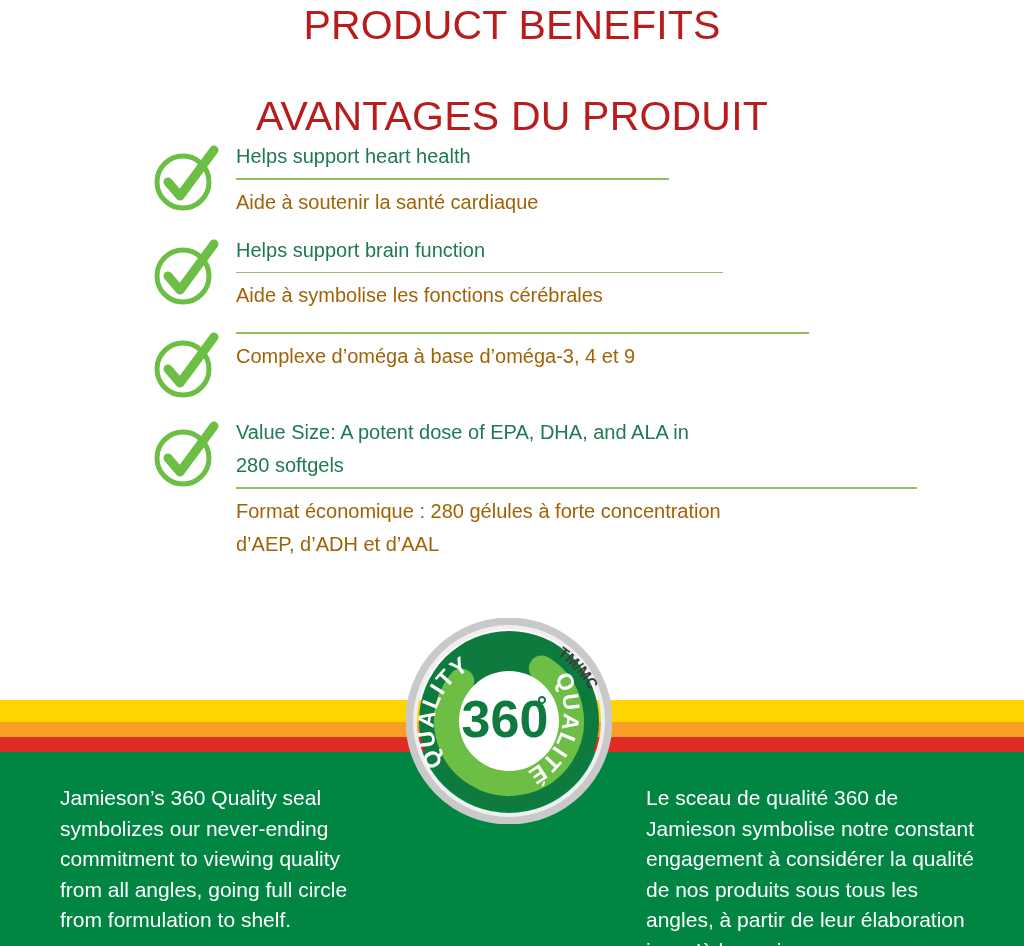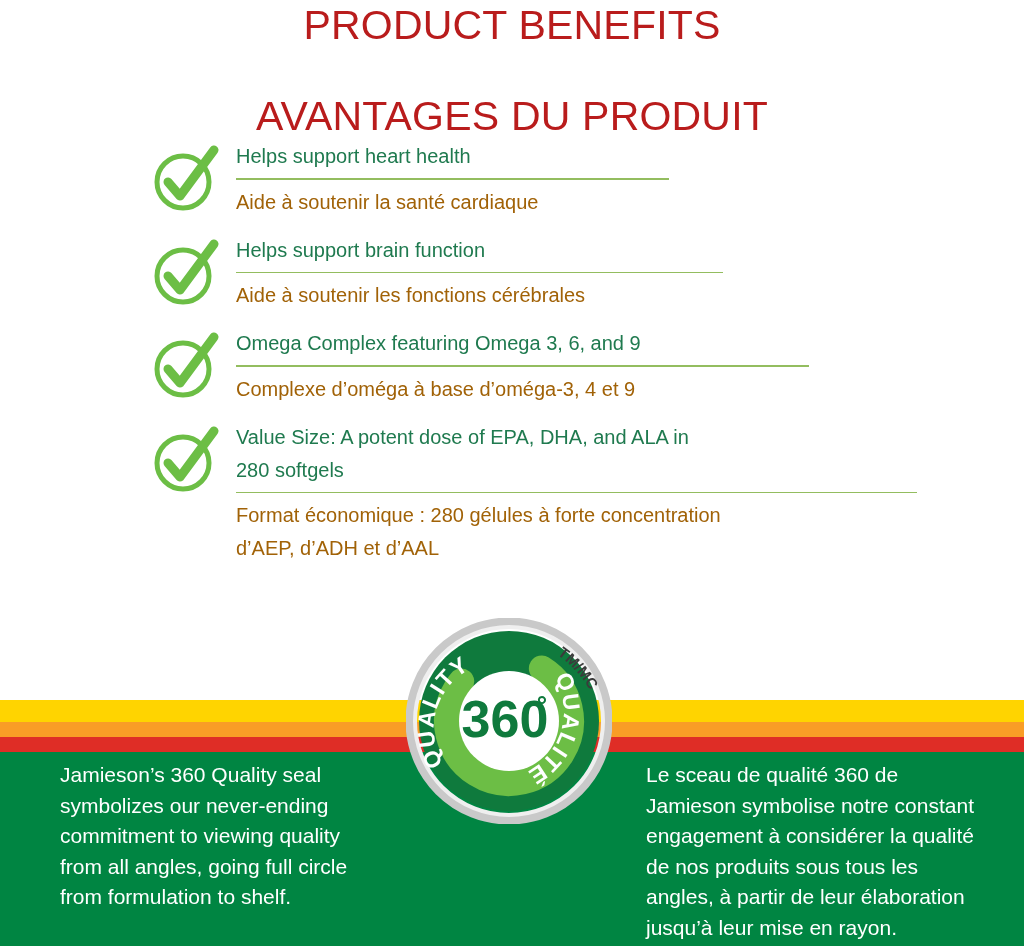--- a/index.html
+++ b/index.html
@@ -102,20 +102,21 @@
   }
   .seal svg { display: block; }
 
   
   .footer-col {
     position: absolute;
     color: #ffffff;
     font-size: 21px;
     line-height: 30.5px;
     white-space: pre-line;
+    margin-top: 23px;
   }
   .footer-en { left: 60px;  top: 760px; width: 350px; }
   .footer-fr { left: 646px; top: 760px; width: 360px; }
 </style>
 </head>
 <body>
 
 <div id="page">
 
   <div class="heading">
@@ -142,33 +143,32 @@
     <div class="benefit-row">
       <div class="check-wrap">
         <svg class="check-icon" width="70" height="70" viewBox="0 0 70 70">
           <circle cx="33" cy="38" r="26" fill="none" stroke="#6cbe45" stroke-width="5"></circle>
           <path d="M18 38 L30 52 L64 6" fill="none" stroke="#6cbe45" stroke-width="9" stroke-linecap="round" stroke-linejoin="round"></path>
         </svg>
       </div>
       <div class="benefit-text">
         <div class="benefit-en">Helps support brain function</div>
         <div class="divider w-brain"></div>
-        <div class="benefit-fr">Aide à soutenir les fonctions cérébrales</div>
-      </div>
-    </div>
-
-    <div class="benefit-row">
-      <div class="check-wrap">
-        <svg class="check-icon" width="70" height="70" viewBox="0 0 70 70">
-          <circle cx="33" cy="38" r="26" fill="none" stroke="#6cbe45" stroke-width="5"></circle>
-          <path d="M18 38 L30 52 L64 6" fill="none" stroke="#6cbe45" stroke-width="9" stroke-linecap="round" stroke-linejoin="round"></path>
-        </svg>
-      </div>
-      <div class="benefit-text">
-        <div class="benefit-en">Omega Complex featuring Omega 3, 6, and 9</div>
+        <div class="benefit-fr">Aide à symbolise les fonctions cérébrales</div>
+      </div>
+    </div>
+
+    <div class="benefit-row">
+      <div class="check-wrap">
+        <svg class="check-icon" width="70" height="70" viewBox="0 0 70 70">
+          <circle cx="33" cy="38" r="26" fill="none" stroke="#6cbe45" stroke-width="5"></circle>
+          <path d="M18 38 L30 52 L64 6" fill="none" stroke="#6cbe45" stroke-width="9" stroke-linecap="round" stroke-linejoin="round"></path>
+        </svg>
+      </div>
+      <div class="benefit-text">
         <div class="divider w-omega"></div>
         <div class="benefit-fr">Complexe d’oméga à base d’oméga-3, 4 et 9</div>
       </div>
     </div>
 
     <div class="benefit-row">
       <div class="check-wrap">
         <svg class="check-icon" width="70" height="70" viewBox="0 0 70 70">
           <circle cx="33" cy="38" r="26" fill="none" stroke="#6cbe45" stroke-width="5"></circle>
           <path d="M18 38 L30 52 L64 6" fill="none" stroke="#6cbe45" stroke-width="9" stroke-linecap="round" stroke-linejoin="round"></path>

